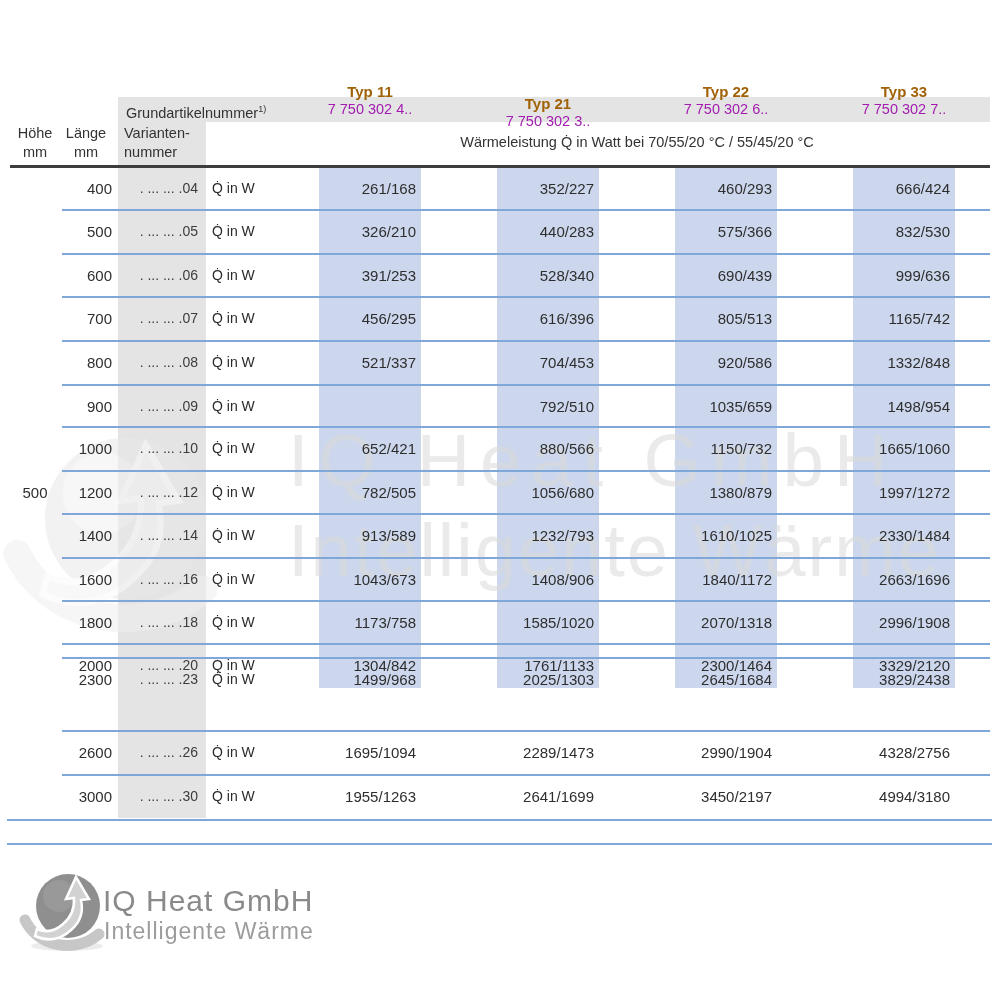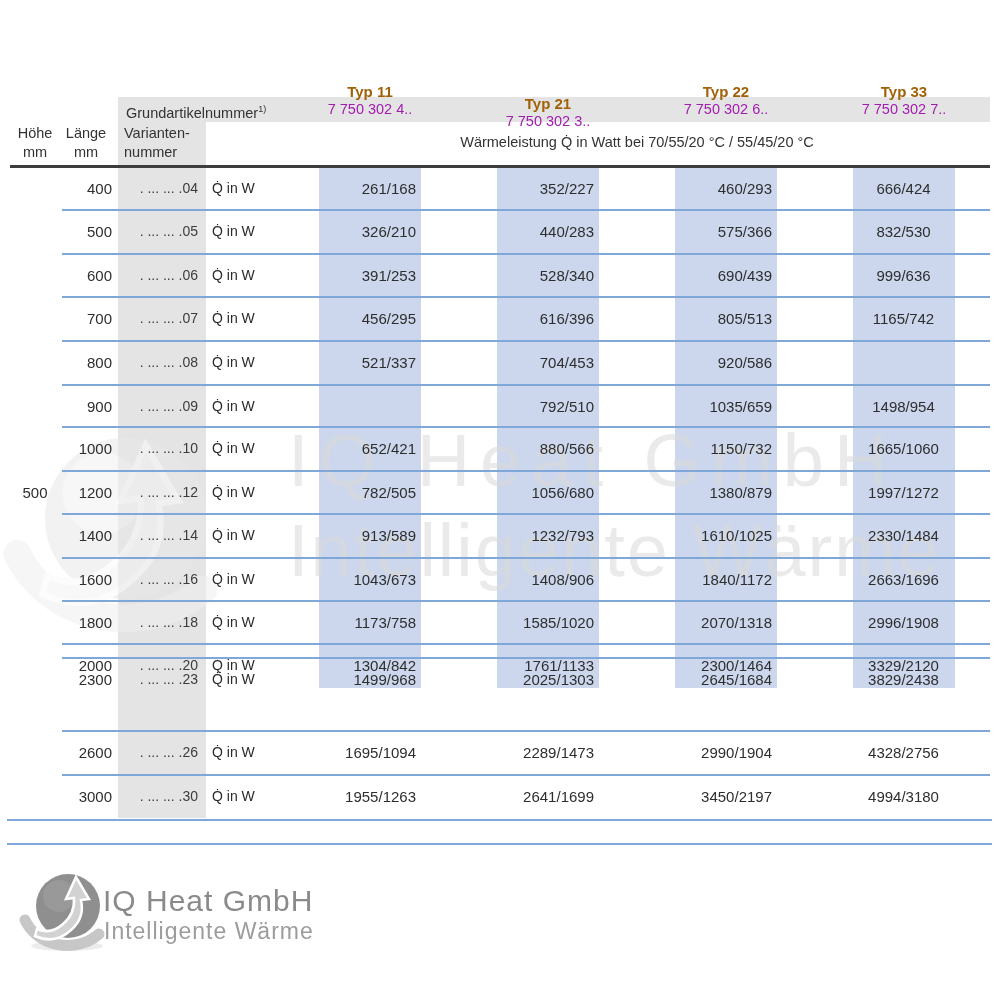--- a/index.html
+++ b/index.html
@@ -41,21 +41,21 @@
   .thick-line{left:10px; top:165px; width:980px; height:2.5px; background:#3d3d3d; z-index:3;}
 
   #tbody{left:0; top:167px; width:1000px; height:651px; z-index:3;}
   .trow{position:absolute; left:0; width:1000px; height:43.4px; font-size:15px;}
   .trow span{position:absolute; line-height:43.4px; height:43.4px;}
   .sep{position:absolute; left:62px; width:928px; top:-1px; height:2px; background:#7fa8d8;}
   .c-laenge{left:62px; width:50px; text-align:right;}
   .c-variant{left:122px; width:76px; text-align:right; font-size:14px; color:#3c3c3c;}
   .c-qlabel{left:212px; width:90px; text-align:left; font-size:14px; color:#2a2a2a;}
   .c-val{width:93px; text-align:right;}
-  .v0{left:323px;} .v1{left:501px;} .v2{left:679px;} .v3{left:857px;text-align:center;}
+  .v0{left:323px;} .v1{left:501px;} .v2{left:679px;} .v3{left:857px;}
 
   .hoehe-val{left:10px; top:471px; width:50px; height:43px; line-height:43px;
              text-align:center; font-size:15px; z-index:3;}
 
   .bline{left:7px; width:985px; height:2px; background:#7fa8d8; z-index:3;}
   .bline1{top:819px;} .bline2{top:843px;}
 
   
   .logo-svg{left:14px; top:866px; width:102px; height:86px; z-index:3;}
   .logo-svg .sphere{fill:#8f8f8f;} .logo-svg .hilite{fill:#a3a3a3;}
@@ -157,20 +157,21 @@
     <span class="c-val v3">1165/742</span>
   </div>
       <div class="trow" style="top: 173.6px;">
     <div class="sep"></div>
     <span class="c-laenge">800</span>
     <span class="c-variant">. ... ... .08</span>
     <span class="c-qlabel">Q̇ in W</span>
     <span class="c-val v0">521/337</span>
     <span class="c-val v1">704/453</span>
     <span class="c-val v2">920/586</span>
+    <span class="c-val v3">1332/848</span>
   </div>
       <div class="trow" style="top: 218px; padding-left: 44px;">
     <div class="sep"></div>
     <span class="c-laenge">900</span>
     <span class="c-variant">. ... ... .09</span>
     <span class="c-qlabel">Q̇ in W</span>
     <span class="c-val v1">792/510</span>
     <span class="c-val v2">1035/659</span>
     <span class="c-val v3">1498/954</span>
   </div>

